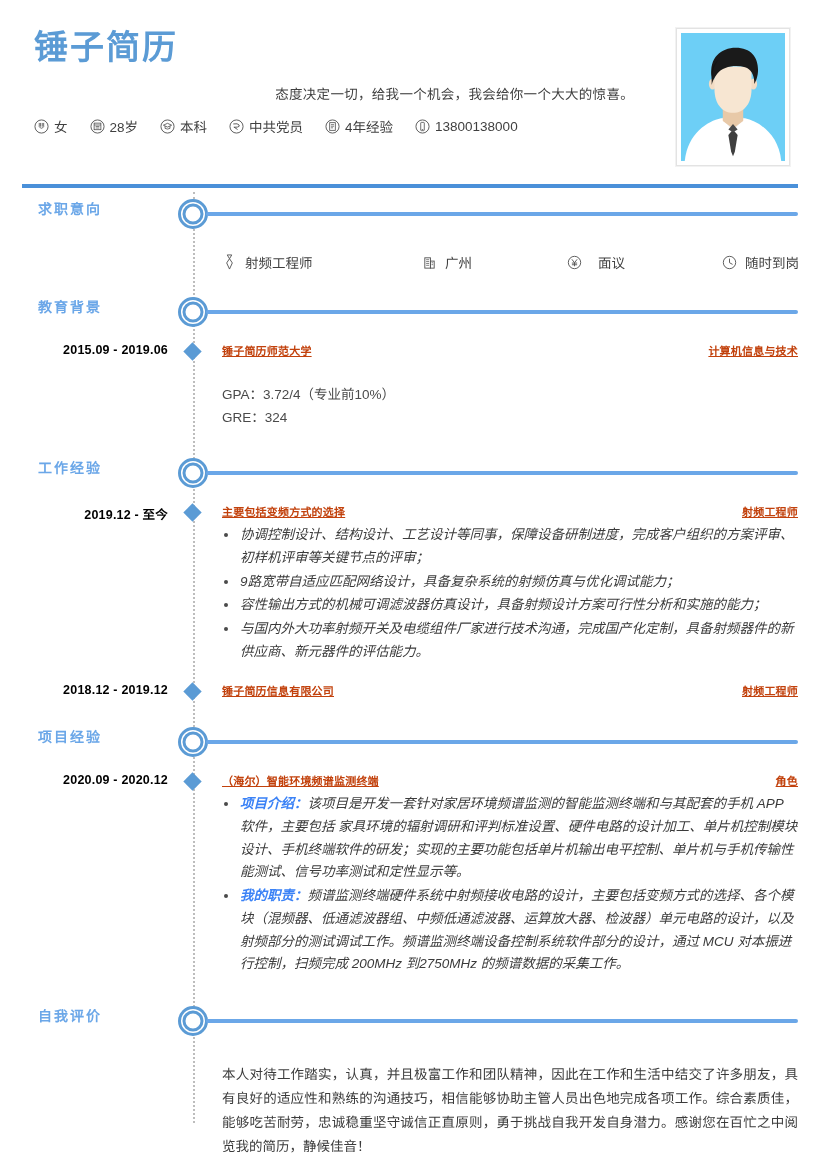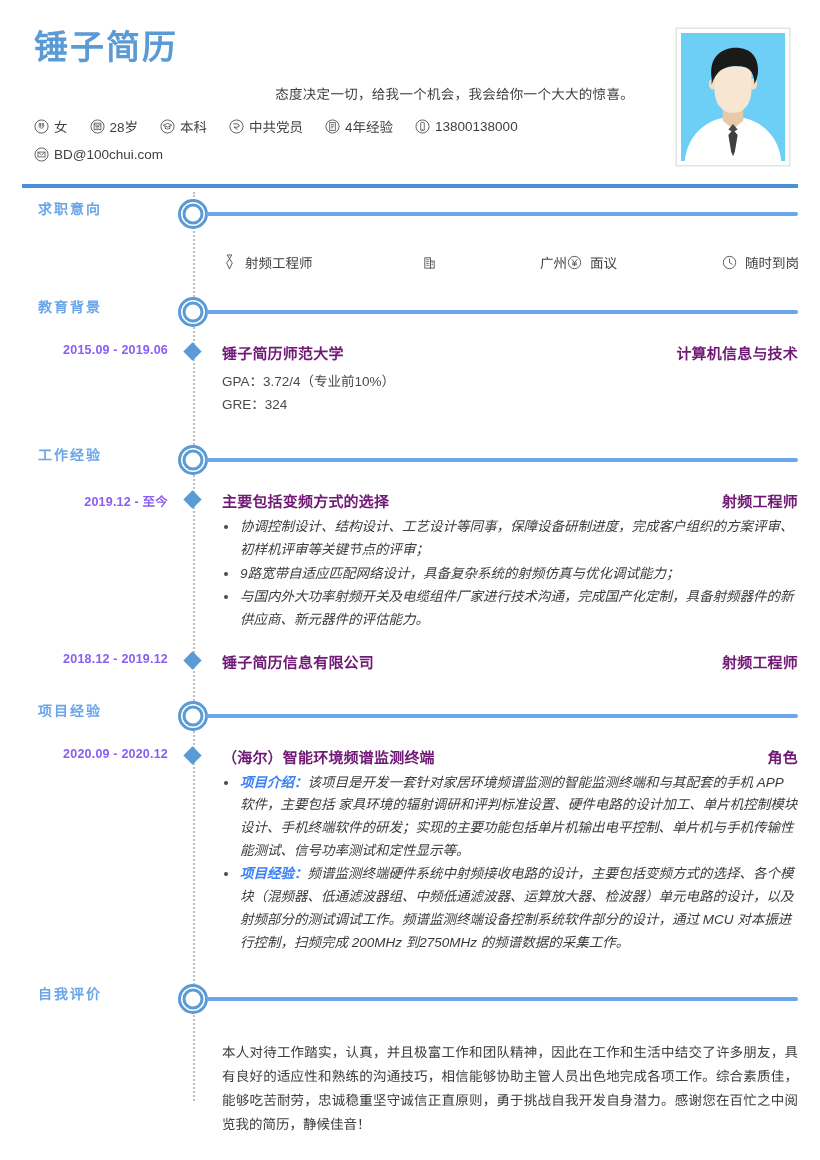--- a/index.html
+++ b/index.html
@@ -168,61 +168,62 @@
   }
   .intent-item {
     display: flex;
     align-items: center;
     font-size: 13.5px;
     color: #3f3f3f;
     white-space: nowrap;
   }
   .intent-item .ii-label { margin-left: 8px; }
   .intent-item.w1 { width: 200px; }
-  .intent-item.w2 { width: 145px; justify-content: space-between; }
-  .intent-item.w3 { width: 155px; }
+  .intent-item.w2 { width: 145px; }
+  .intent-item.w3 { width: 155px; gap: 8px; }
 
   
   .entry {
     position: relative;
     min-height: 22px;
     padding: 6px 22px 0 222px;
   }
   .entry-date {
     position: absolute;
     left: 0;
     top: 7px;
     width: 168px;
     text-align: right;
     font-size: 12.5px;
     font-weight: 700;
-    color: #8b5cf6;
+    color: #000000;
     letter-spacing: 0.2px;
   }
   .entry-diamond {
     position: absolute;
     left: 186px;
     top: 9px;
     width: 13px;
     height: 13px;
     background: #5b9bd5;
     transform: rotate(45deg);
   }
   .entry-head {
     display: flex;
     justify-content: space-between;
     align-items: baseline;
-    font-size: 15px;
+    font-size: 11px;
     font-weight: 700;
-    color: #701a75;
+    color: #c2410c;
+    text-decoration: underline;
   }
   .entry-org { letter-spacing: 0.2px; }
   .entry-role { letter-spacing: 0.2px; }
 
-  .sub-lines { margin-top: 7px; }
+  .sub-lines { margin-top: 25px; }
   .sub-line {
     font-size: 13.5px;
     color: #4a4a4a;
     line-height: 1.72;
   }
 
   ul.bullets {
     list-style: none;
     margin-top: 5px;
   }
@@ -324,32 +325,20 @@
             <svg width="15" height="15" viewBox="0 0 16 16">
                 <circle cx="8" cy="8" r="7" fill="none" stroke="#555" stroke-width="1"></circle>
                 <rect x="6.1" y="3.6" width="3.8" height="8.8" rx="0.7" fill="none" stroke="#555" stroke-width="0.9"></rect>
                 <path d="M7.2 11.2 H8.8" stroke="#555" stroke-width="0.8"></path>
               </svg>
           </span>
           <span class="mi-label">13800138000</span>
         </div>
       </div>
 
-      <div class="meta-row">
-        <div class="meta-item">
-          <span class="ico">
-            <svg width="15" height="15" viewBox="0 0 16 16">
-                <circle cx="8" cy="8" r="7" fill="none" stroke="#555" stroke-width="1"></circle>
-                <rect x="4.2" y="5.4" width="7.6" height="5.2" fill="none" stroke="#555" stroke-width="0.9"></rect>
-                <path d="M4.2 5.4 L8 8.6 L11.8 5.4" stroke="#555" stroke-width="0.8" fill="none"></path>
-              </svg>
-          </span>
-          <span class="mi-label">BD@100chui.com</span>
-        </div>
-      </div>
     </div>
 
     <div class="photo">
       <div class="photo-inner">
         <svg viewBox="0 0 114 138" width="100%" height="100%" preserveAspectRatio="xMidYMid slice">
           <rect x="0" y="0" width="114" height="138" fill="#6dcff6"></rect>
 
           <path d="M5 138 C8 108 30 95 44 92 L70 92 C84 95 106 108 109 138 Z" fill="#ffffff"></path>
 
           <path d="M45 92 L57 106 L69 92 L63 89 L57 97 L51 89 Z" fill="#f0f0f0"></path>
@@ -454,20 +443,21 @@
       <div class="entry">
         <div class="entry-date">2019.12 - 至今</div>
         <div class="entry-diamond"></div>
         <div class="entry-head">
           <span class="entry-org">主要包括变频方式的选择</span>
           <span class="entry-role">射频工程师</span>
         </div>
         <ul class="bullets">
           <li>协调控制设计、结构设计、工艺设计等同事，保障设备研制进度，完成客户组织的方案评审、初样机评审等关键节点的评审；</li>
           <li>9路宽带自适应匹配网络设计，具备复杂系统的射频仿真与优化调试能力；</li>
+          <li>容性输出方式的机械可调滤波器仿真设计，具备射频设计方案可行性分析和实施的能力；</li>
           <li>与国内外大功率射频开关及电缆组件厂家进行技术沟通，完成国产化定制，具备射频器件的新供应商、新元器件的评估能力。</li>
         </ul>
       </div>
 
       <div class="gap-sm"></div>
 
       <div class="entry">
         <div class="entry-date">2018.12 - 2019.12</div>
         <div class="entry-diamond"></div>
         <div class="entry-head">
@@ -486,21 +476,21 @@
       </div>
       <div class="entry">
         <div class="entry-date">2020.09 - 2020.12</div>
         <div class="entry-diamond"></div>
         <div class="entry-head">
           <span class="entry-org">（海尔）智能环境频谱监测终端</span>
           <span class="entry-role">角色</span>
         </div>
         <ul class="bullets">
           <li><span class="bl-strong">项目介绍：</span><span>该项目是开发一套针对家居环境频谱监测的智能监测终端和与其配套的手机 APP 软件，主要包括 家具环境的辐射调研和评判标准设置、硬件电路的设计加工、单片机控制模块设计、手机终端软件的研发；实现的主要功能包括单片机输出电平控制、单片机与手机传输性能测试、信号功率测试和定性显示等。</span></li>
-          <li><span class="bl-strong">项目经验：</span><span>频谱监测终端硬件系统中射频接收电路的设计，主要包括变频方式的选择、各个模块（混频器、低通滤波器组、中频低通滤波器、运算放大器、检波器）单元电路的设计，以及射频部分的测试调试工作。频谱监测终端设备控制系统软件部分的设计，通过 MCU 对本振进行控制，扫频完成 200MHz 到2750MHz 的频谱数据的采集工作。</span></li>
+          <li><span class="bl-strong">我的职责：</span><span>频谱监测终端硬件系统中射频接收电路的设计，主要包括变频方式的选择、各个模块（混频器、低通滤波器组、中频低通滤波器、运算放大器、检波器）单元电路的设计，以及射频部分的测试调试工作。频谱监测终端设备控制系统软件部分的设计，通过 MCU 对本振进行控制，扫频完成 200MHz 到2750MHz 的频谱数据的采集工作。</span></li>
         </ul>
       </div>
       <div class="gap-md"></div>
     </div>
 
     <div class="section">
       <div class="sec-head">
         <div class="sec-title">自我评价</div>
         <div class="sec-ring"></div>
         <div class="sec-rule"></div>

